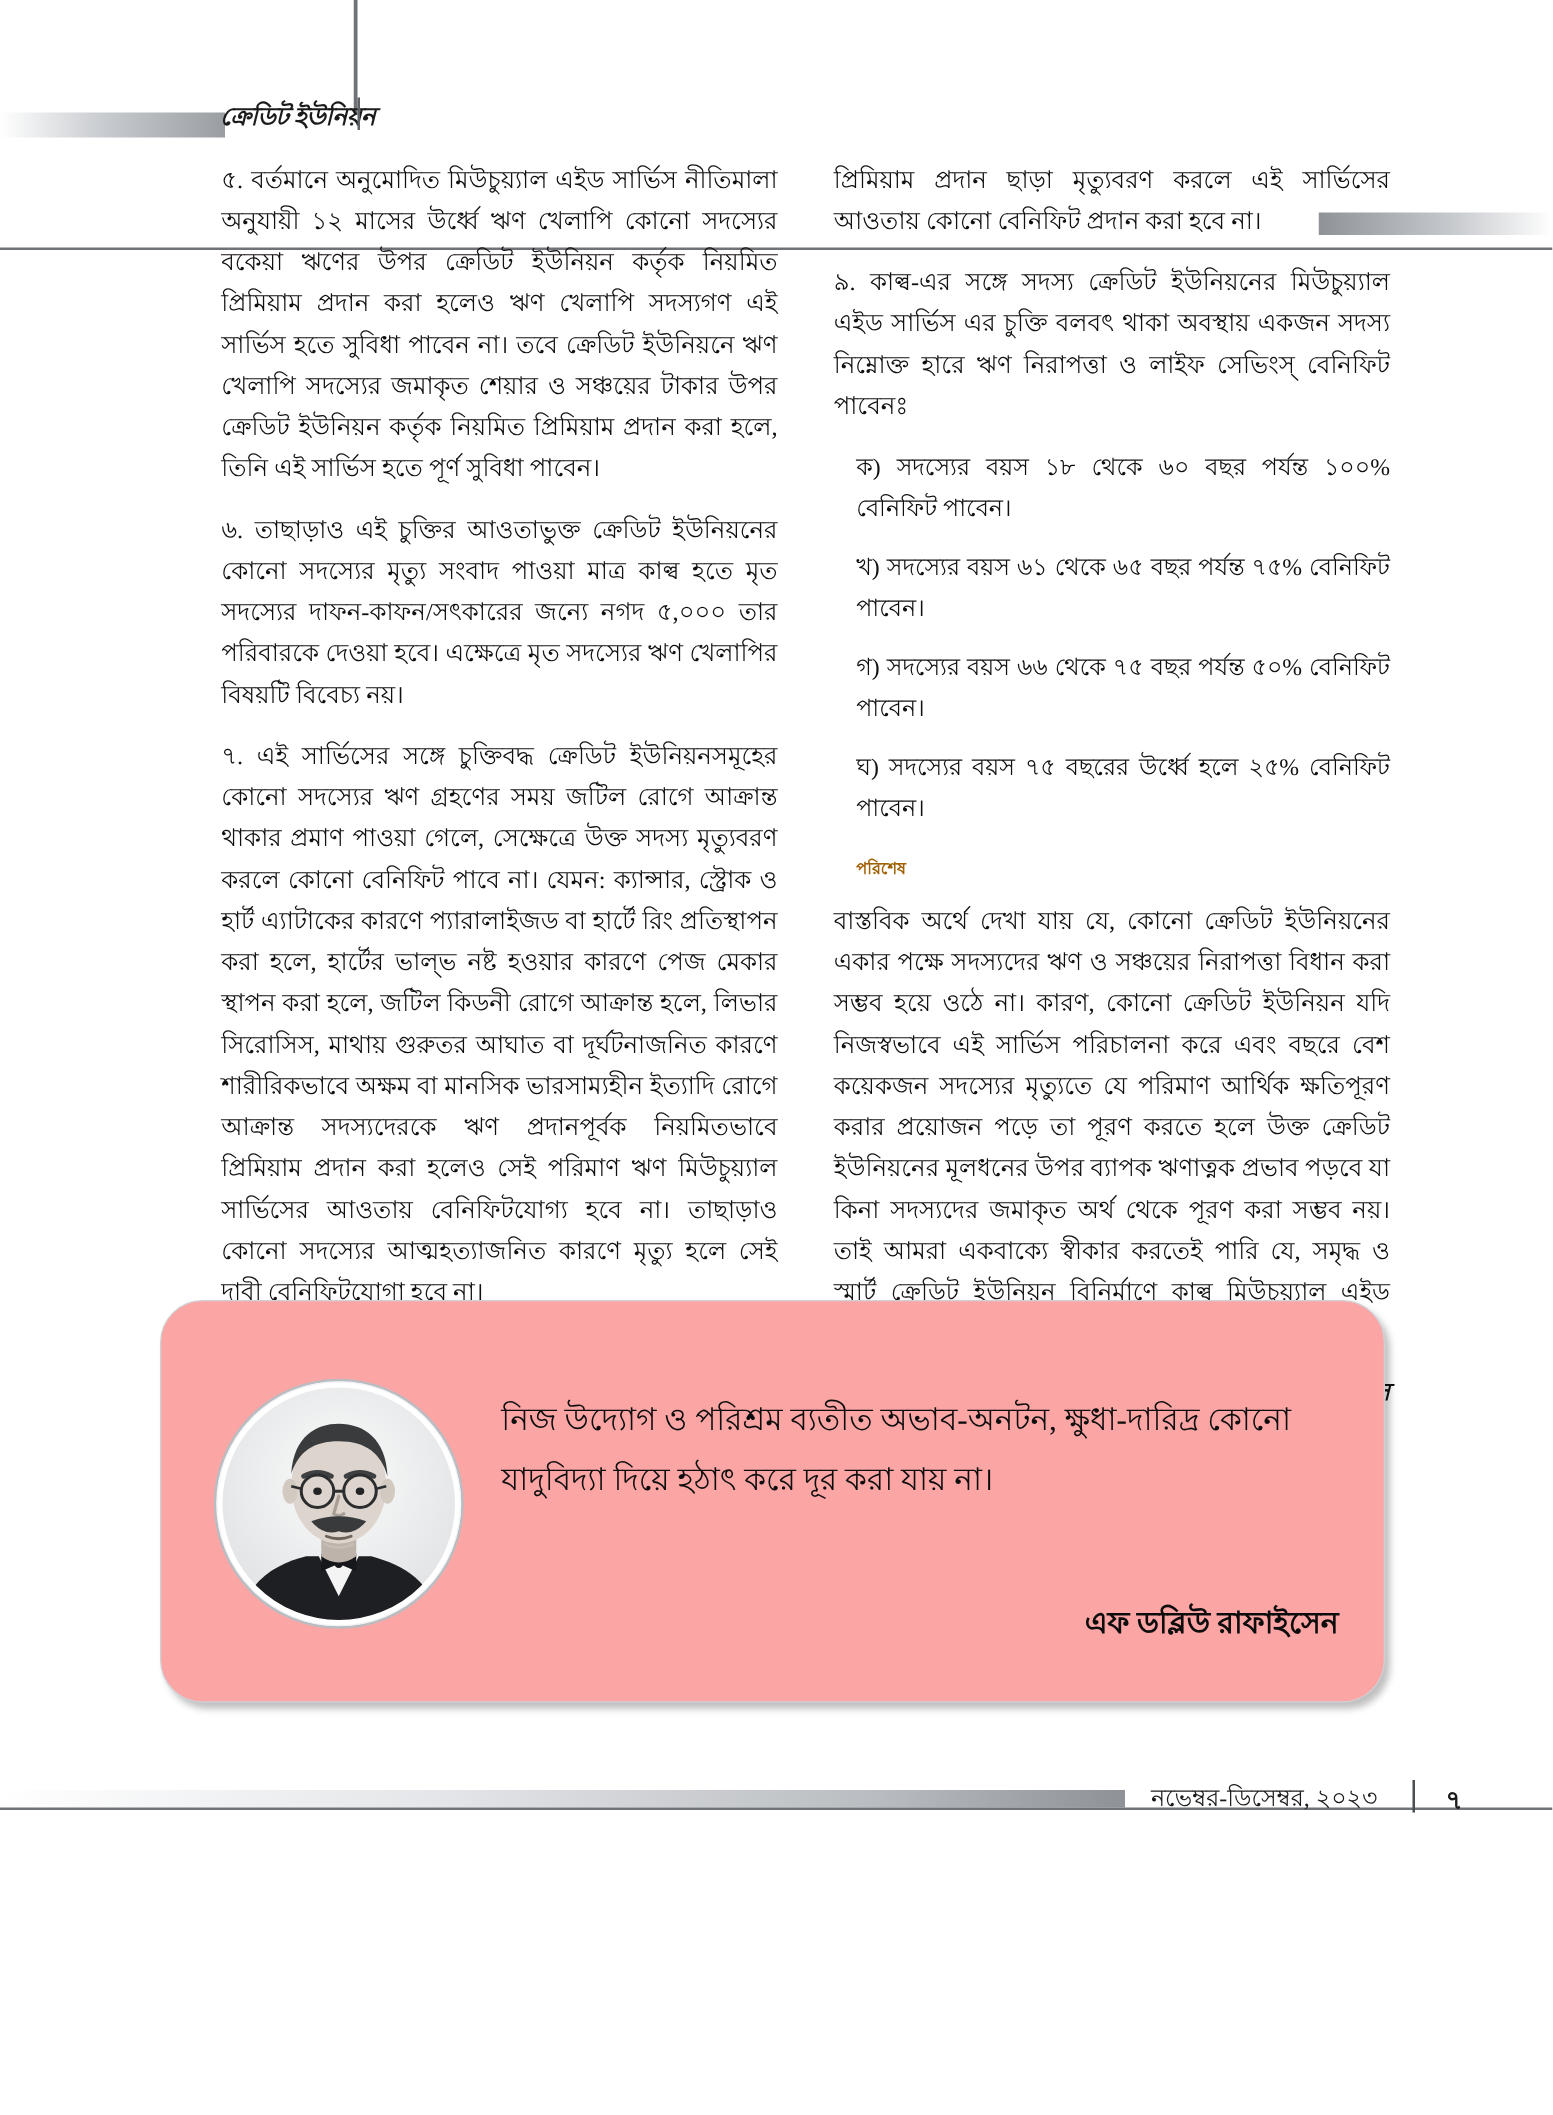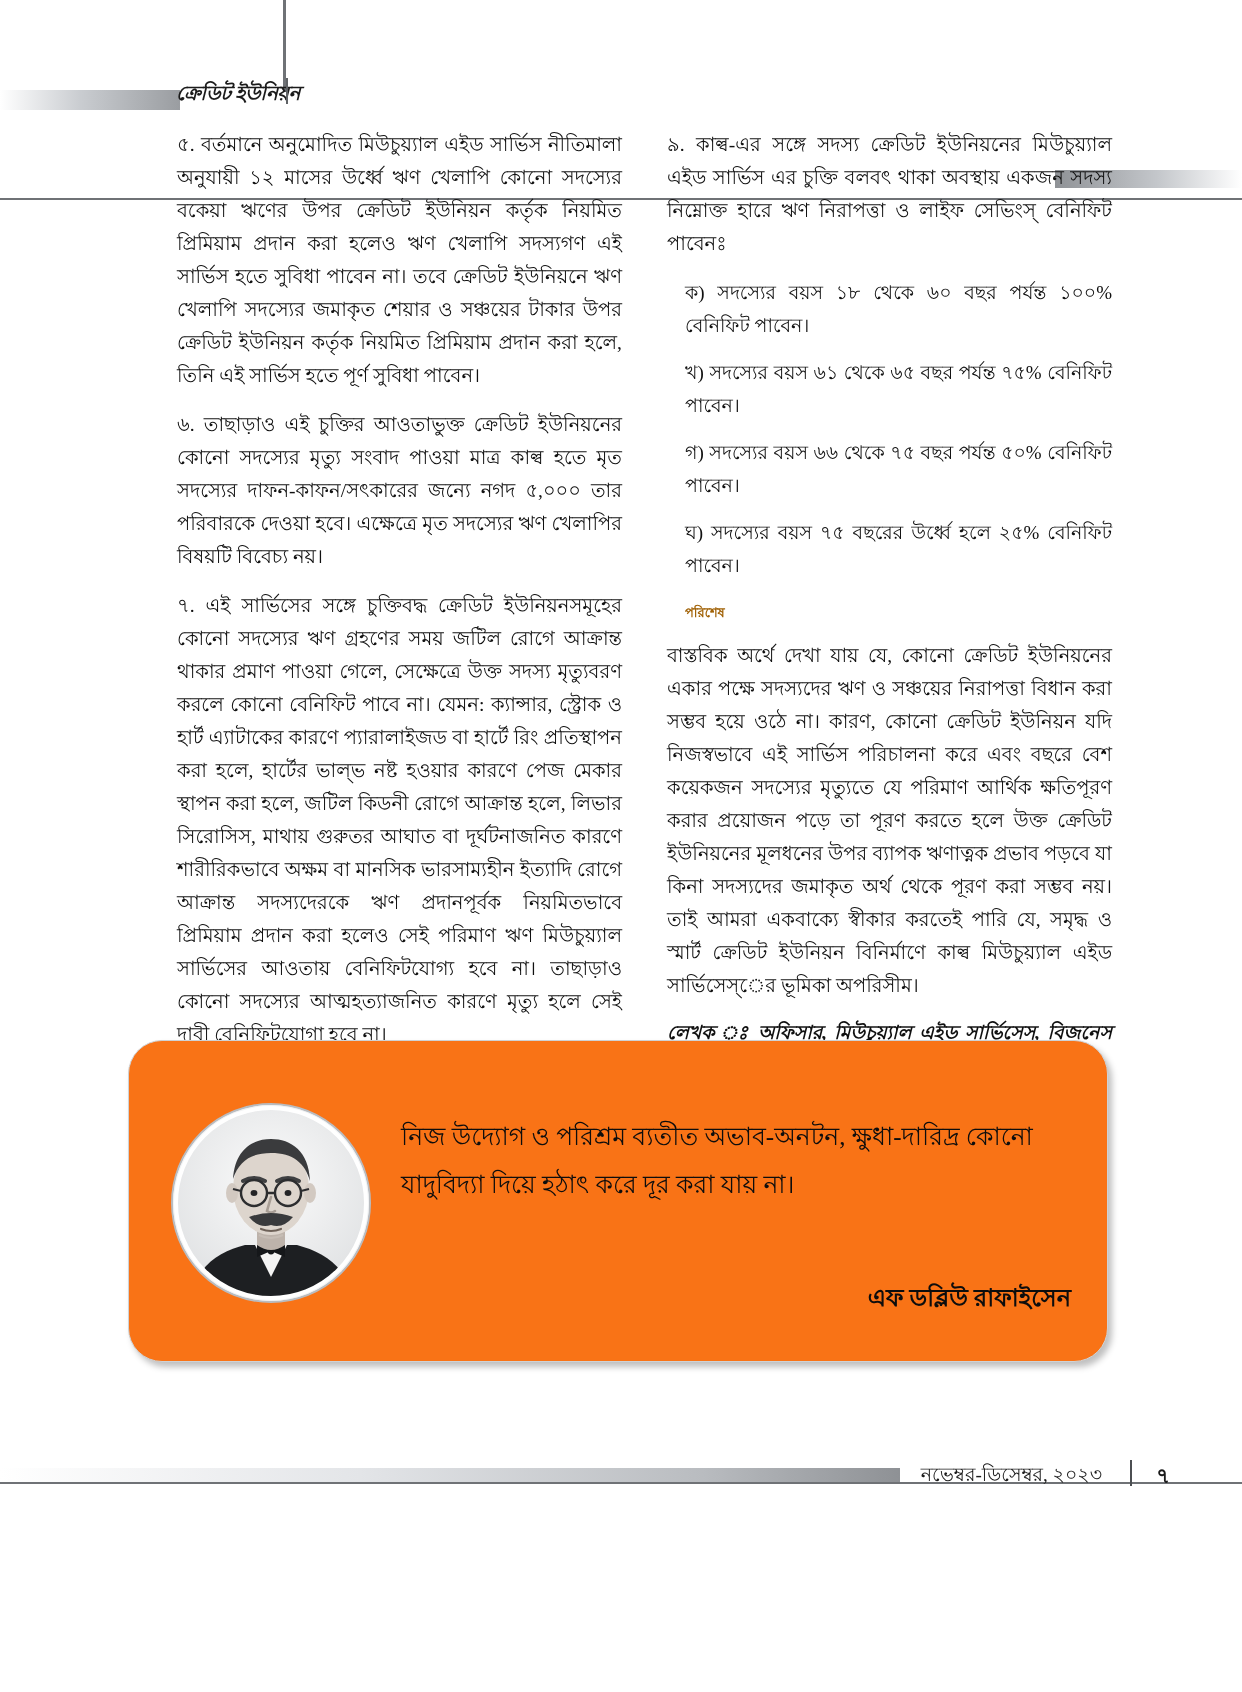--- a/index.html
+++ b/index.html
@@ -88,21 +88,21 @@
     font-size:19px;line-height:30px;
     font-style:italic;font-weight:bold;
     text-align:justify;
     color:#101010;
   }
 
   
   .quote-box{
     position:absolute;left:128px;top:1040px;
     width:978px;height:320px;
-    background:#f97316;
+    background:#fca5a5;
     border-radius:34px;
     box-shadow:4px 5px 6px rgba(0,0,0,0.25);
     border:1px solid #cfd2d5;
   }
   .quote-portrait{
     position:absolute;left:42px;top:62px;
     width:196px;height:196px;border-radius:50%;
     background:#e9ebed;
     border:2px solid #b9bcc0;
     overflow:hidden;
@@ -113,21 +113,21 @@
     color:#0d0d0d;
     font-family:"Liberation Serif","DejaVu Serif",serif;
   }
   .quote-attr{
     position:absolute;right:36px;bottom:42px;
     font-size:24px;font-weight:bold;color:#0d0d0d;margin-top:36px;
   }
 
   
   .footer{
-    position:absolute;left:0;top:1464px;width:1242px;height:24px;
+    position:absolute;left:0;top:1428px;width:1242px;height:24px;
   }
   .foot-gradient{
     position:absolute;left:0;top:4px;width:900px;height:14px;
     background:linear-gradient(to right,#ffffff 0%,#e3e5e8 40%,#b9bcc0 78%,#8e9195 100%);
   }
   .foot-rule{
     position:absolute;left:0;top:18px;width:1242px;height:2px;background:#6f7276;
   }
   .foot-text{
     position:absolute;right:140px;top:-4px;
@@ -163,20 +163,21 @@
   <div class="cols">
 
     <div class="col col-left">
       <p class="para">৫. বর্তমানে অনুমোদিত মিউচুয়্যাল এইড সার্ভিস নীতিমালা অনুযায়ী ১২ মাসের উর্ধ্বে ঋণ খেলাপি কোনো সদস্যের বকেয়া ঋণের উপর ক্রেডিট ইউনিয়ন কর্তৃক নিয়মিত প্রিমিয়াম প্রদান করা হলেও ঋণ খেলাপি সদস্যগণ এই সার্ভিস হতে সুবিধা পাবেন না। তবে ক্রেডিট ইউনিয়নে ঋণ খেলাপি সদস্যের জমাকৃত শেয়ার ও সঞ্চয়ের টাকার উপর ক্রেডিট ইউনিয়ন কর্তৃক নিয়মিত প্রিমিয়াম প্রদান করা হলে, তিনি এই সার্ভিস হতে পূর্ণ সুবিধা পাবেন।</p>
       <p class="para">৬. তাছাড়াও এই চুক্তির আওতাভুক্ত ক্রেডিট ইউনিয়নের কোনো সদস্যের মৃত্যু সংবাদ পাওয়া মাত্র কাল্ব হতে মৃত সদস্যের দাফন-কাফন/সৎকারের জন্যে নগদ ৫,০০০ তার পরিবারকে দেওয়া হবে। এক্ষেত্রে মৃত সদস্যের ঋণ খেলাপির বিষয়টি বিবেচ্য নয়।</p>
       <p class="para">৭. এই সার্ভিসের সঙ্গে চুক্তিবদ্ধ ক্রেডিট ইউনিয়নসমূহের কোনো সদস্যের ঋণ গ্রহণের সময় জটিল রোগে আক্রান্ত থাকার প্রমাণ পাওয়া গেলে, সেক্ষেত্রে উক্ত সদস্য মৃত্যুবরণ করলে কোনো বেনিফিট পাবে না। যেমন: ক্যান্সার, স্ট্রোক ও হার্ট এ্যাটাকের কারণে প্যারালাইজড বা হার্টে রিং প্রতিস্থাপন করা হলে, হার্টের ভাল্ভ নষ্ট হওয়ার কারণে পেজ মেকার স্থাপন করা হলে, জটিল কিডনী রোগে আক্রান্ত হলে, লিভার সিরোসিস, মাথায় গুরুতর আঘাত বা দূর্ঘটনাজনিত কারণে শারীরিকভাবে অক্ষম বা মানসিক ভারসাম্যহীন ইত্যাদি রোগে আক্রান্ত সদস্যদেরকে ঋণ প্রদানপূর্বক নিয়মিতভাবে প্রিমিয়াম প্রদান করা হলেও সেই পরিমাণ ঋণ মিউচুয়্যাল সার্ভিসের আওতায় বেনিফিটযোগ্য হবে না। তাছাড়াও কোনো সদস্যের আত্মহত্যাজনিত কারণে মৃত্যু হলে সেই দাবী বেনিফিটযোগা হবে না।</p>
       <p class="para">৮. এই সার্ভিস হতে পূর্ণ বেনিফিট পেতে হলে সুবিধাভোগী সদস্যকে কমপক্ষে ১টি প্রিমিয়াম প্রদান করতেই হবে। কোনো</p>
     </div>
 
     <div class="col col-right">
+      <p class="para">প্রিমিয়াম প্রদান ছাড়া মৃত্যুবরণ করলে এই সার্ভিসের আওতায় কোনো বেনিফিট প্রদান করা হবে না।</p>
       <p class="para">৯. কাল্ব-এর সঙ্গে সদস্য ক্রেডিট ইউনিয়নের মিউচুয়্যাল এইড সার্ভিস এর চুক্তি বলবৎ থাকা অবস্থায় একজন সদস্য নিম্নোক্ত হারে ঋণ নিরাপত্তা ও লাইফ সেভিংস্ বেনিফিট পাবেনঃ</p>
 
       <p class="lettered">ক) সদস্যের বয়স ১৮ থেকে ৬০ বছর পর্যন্ত ১০০% বেনিফিট পাবেন।</p>
       <p class="lettered">খ) সদস্যের বয়স ৬১ থেকে ৬৫ বছর পর্যন্ত ৭৫% বেনিফিট পাবেন।</p>
       <p class="lettered">গ) সদস্যের বয়স ৬৬ থেকে ৭৫ বছর পর্যন্ত ৫০% বেনিফিট পাবেন।</p>
       <p class="lettered">ঘ) সদস্যের বয়স ৭৫ বছরের উর্ধ্বে হলে ২৫% বেনিফিট পাবেন।</p>
 
       <p class="sub-head">পরিশেষ</p>
       <p class="para">বাস্তবিক অর্থে দেখা যায় যে, কোনো ক্রেডিট ইউনিয়নের একার পক্ষে সদস্যদের ঋণ ও সঞ্চয়ের নিরাপত্তা বিধান করা সম্ভব হয়ে ওঠে না। কারণ, কোনো ক্রেডিট ইউনিয়ন যদি নিজস্বভাবে এই সার্ভিস পরিচালনা করে এবং বছরে বেশ কয়েকজন সদস্যের মৃত্যুতে যে পরিমাণ আর্থিক ক্ষতিপূরণ করার প্রয়োজন পড়ে তা পূরণ করতে হলে উক্ত ক্রেডিট ইউনিয়নের মূলধনের উপর ব্যাপক ঋণাত্নক প্রভাব পড়বে যা কিনা সদস্যদের জমাকৃত অর্থ থেকে পূরণ করা সম্ভব নয়। তাই আমরা একবাক্যে স্বীকার করতেই পারি যে, সমৃদ্ধ ও স্মার্ট ক্রেডিট ইউনিয়ন বিনির্মাণে কাল্ব মিউচুয়্যাল এইড সার্ভিসেস্‌ের ভূমিকা অপরিসীম।</p>
       <p class="byline">লেখক ঃ অফিসার, মিউচুয়্যাল এইড সার্ভিসেস্‌, বিজনেস ডিপার্টমেন্ট, কাল্ব</p>

